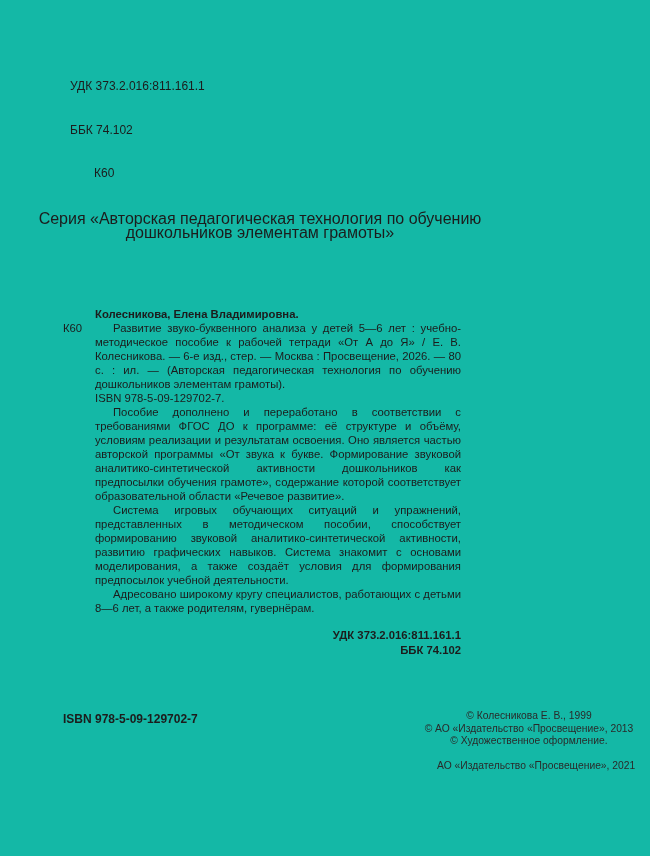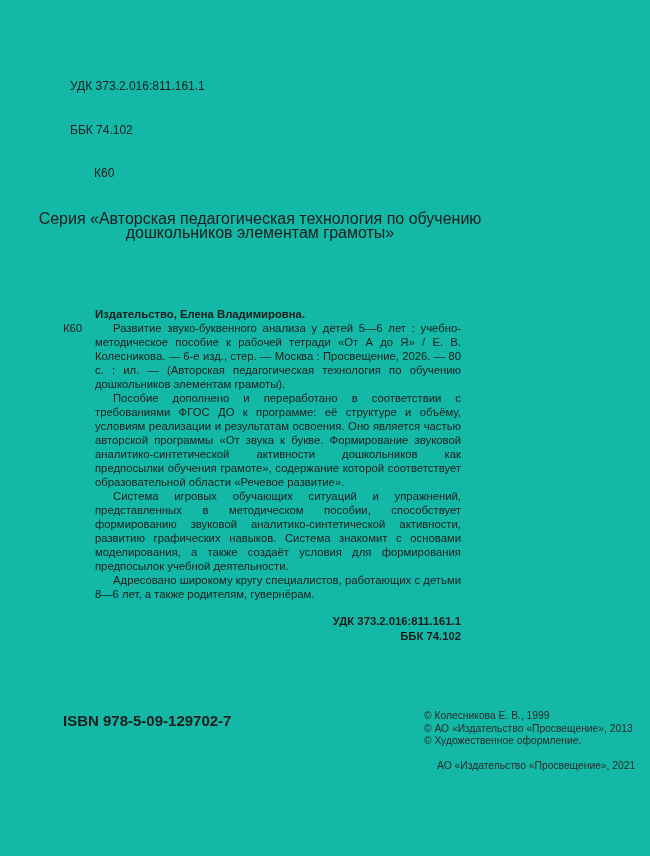--- a/index.html
+++ b/index.html
@@ -68,54 +68,56 @@
     font-weight: bold;
     line-height: 14.5px;
   }
   .udk-right div { white-space: pre; }
 
   
   .footer-isbn {
     position: absolute;
     left: 63px;
     top: 712px;
-    font-size: 15px;
+    font-size: 12px;
     font-weight: bold;
   }
   .copyright-block {
     position: absolute;
     left: 424px;
     top: 710px;
     width: 210px;
     font-size: 10.3px;
     line-height: 12.6px;
     color: #2a2a2a;
+    text-align: center;
   }
   .copyright-block .line { white-space: nowrap; }
   .copyright-block .indent { padding-left: 13px; margin-top: 12px; }
 </style>
 </head>
 <body>
 
 <div class="page">
 
   <div class="top-block">
     <div>УДК 373.2.016:811.161.1</div>
     <div>ББК 74.102</div>
     <div class="k60-line">К60</div>
   </div>
 
   <div class="series-line">Серия «Авторская педагогическая технология по обучению дошкольников элементам грамоты»</div>
 
   <div class="main-block">
-    <p class="author-line">Издательство, Елена Владимировна.</p>
+    <p class="author-line">Колесникова, Елена Владимировна.</p>
     <p class="bib-para">
       <span class="k60-margin">К60</span>
       <span>Развитие звуко-буквенного анализа у детей 5—6 лет : учебно-методическое пособие к рабочей тетради «От А до Я» / Е. В. Колесникова. — 6-е изд., стер. — Москва : Просвещение, 2026. — 80 с. : ил. — (Авторская педагогическая технология по обучению дошкольников элементам грамоты).</span>
     </p>
+    <p class="isbn-line">ISBN 978-5-09-129702-7.</p>
     <p class="body-para">Пособие дополнено и переработано в соответствии с требованиями ФГОС ДО к программе: её структуре и объёму, условиям реализации и результатам освоения. Оно является частью авторской программы «От звука к букве. Формирование звуковой аналитико-синтетической активности дошкольников как предпосылки обучения грамоте», содержание которой соответствует образовательной области «Речевое развитие».</p>
     <p class="body-para">Система игровых обучающих ситуаций и упражнений, представленных в методическом пособии, способствует формированию звуковой аналитико-синтетической активности, развитию графических навыков. Система знакомит с основами моделирования, а также создаёт условия для формирования предпосылок учебной деятельности.</p>
     <p class="body-para">Адресовано широкому кругу специалистов, работающих с детьми 8—6 лет, а также родителям, гувернёрам.</p>
     <div class="udk-right">
       <div>УДК 373.2.016:811.161.1</div>
       <div>ББК 74.102</div>
     </div>
   </div>
 
   <div class="footer-isbn">ISBN 978-5-09-129702-7</div>

